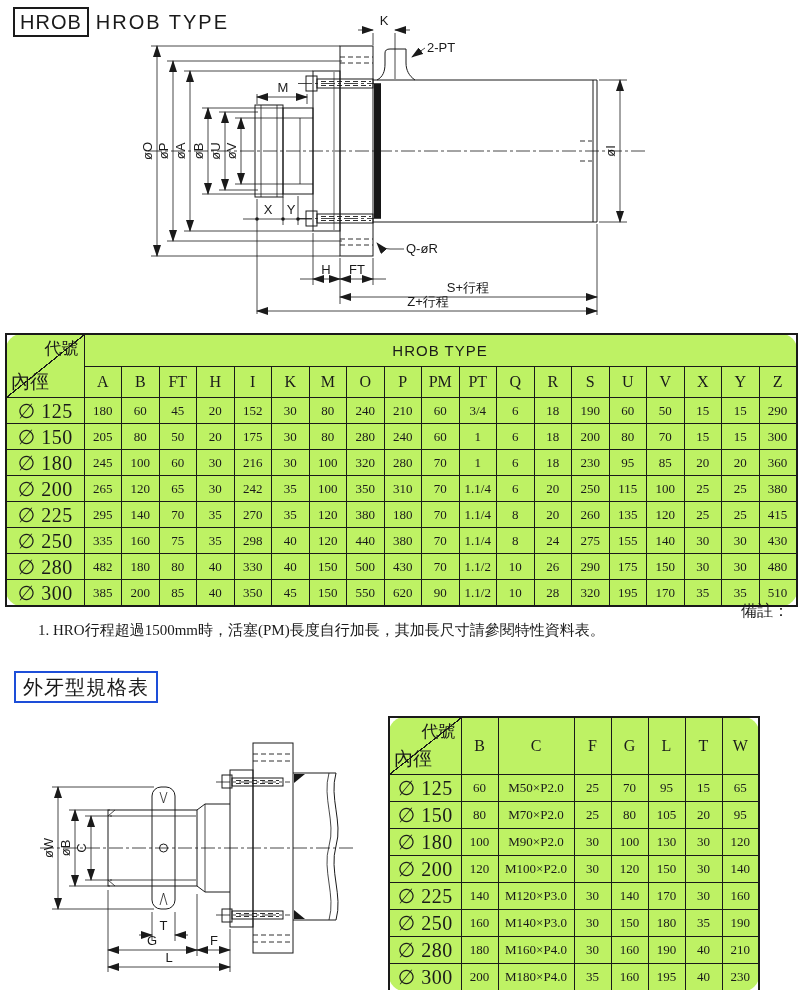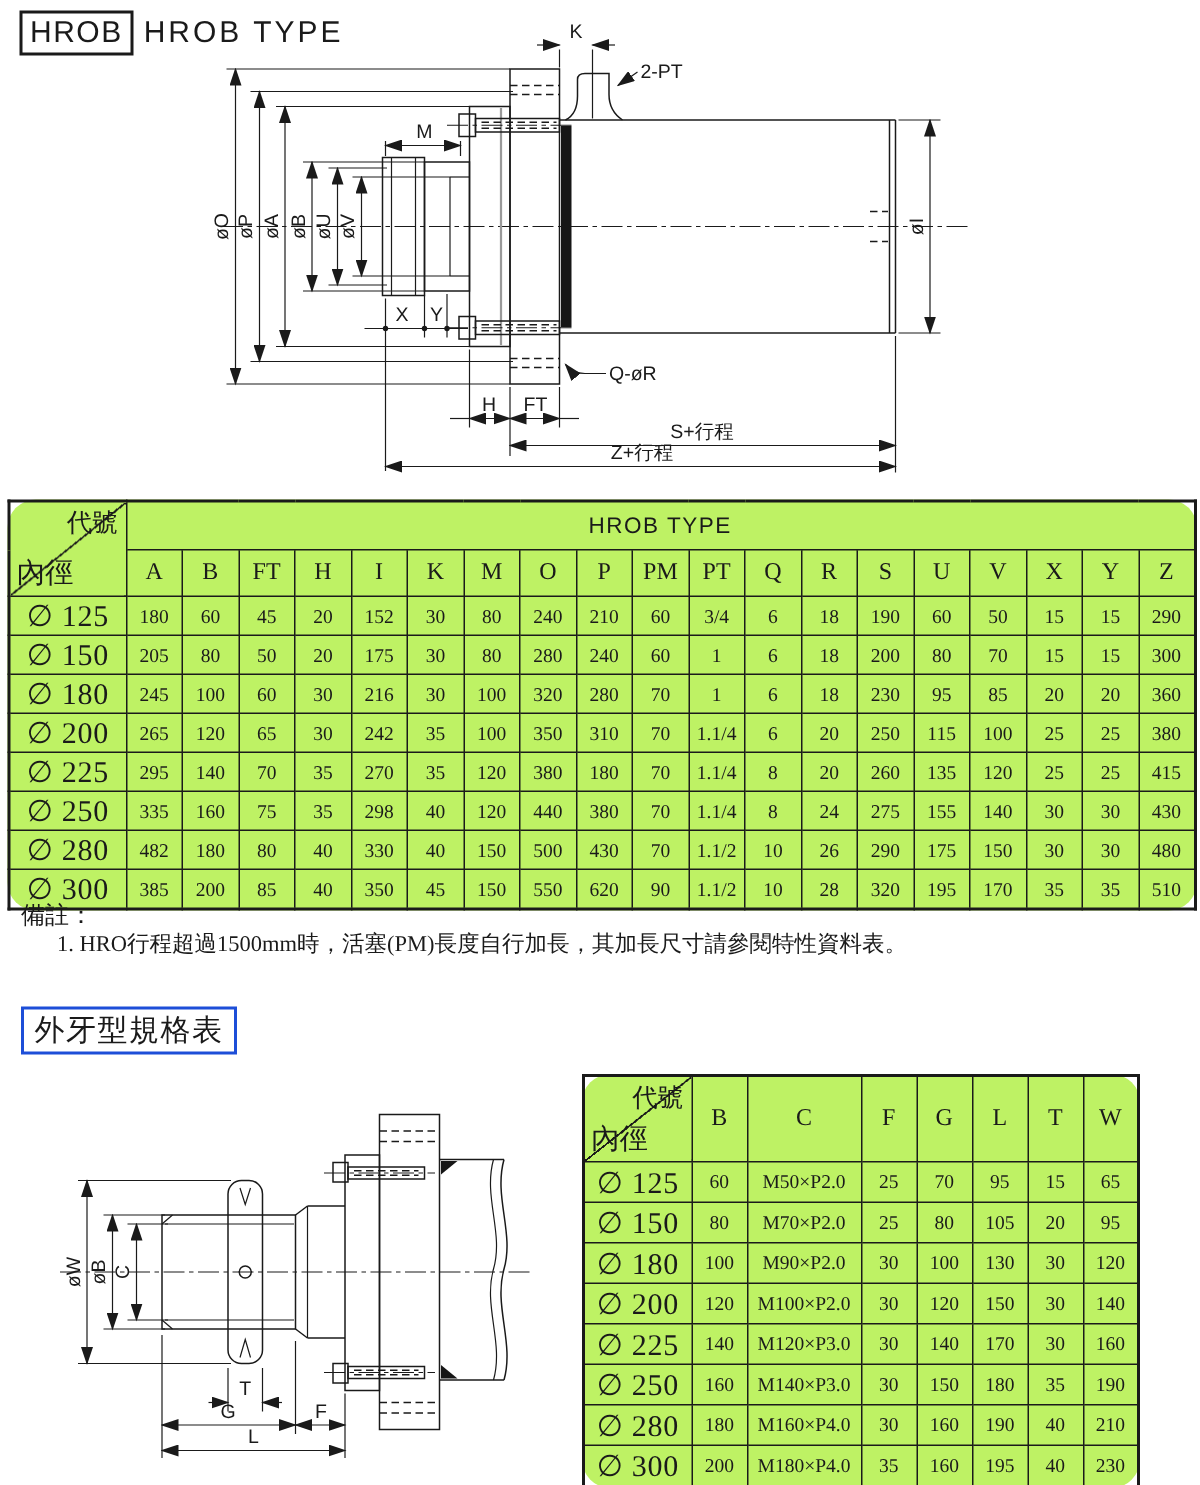--- a/index.html
+++ b/index.html
@@ -33,21 +33,21 @@
   .t2 tbody td{height:26px;font-size:13px;}
   .rowlabel{font-family:Liberation Serif, serif;
       font-size:20px !important;letter-spacing:0.5px;}
   .corner{position:relative;
       background-image:linear-gradient(to bottom right,transparent calc(50% - 0.6px),
         #1a1a1a calc(50% - 0.6px),#1a1a1a calc(50% + 0.6px),transparent calc(50% + 0.6px));}
   .corner .tr{position:absolute;top:2px;right:5px;font-size:17px;}
   .corner .bl{position:absolute;bottom:2px;left:4px;font-size:19px;}
   
   .notes{position:absolute;left:14px;top:601px;width:775px;font-size:15px;line-height:1.22;}
-  .notes .nt{font-size:16px;}
+  .notes .nt{font-size:16px;text-align:right;}
   .notes .ni{margin-left:24px;}
   
   .sec2{position:absolute;left:14px;top:671px;border:2px solid #1d4ed8;padding:1px 7px;
         font:20px/26px "Liberation Sans","DejaVu Sans",sans-serif;letter-spacing:1px;}
 </style>
 </head>
 <body>
 
 <div class="page">
 

